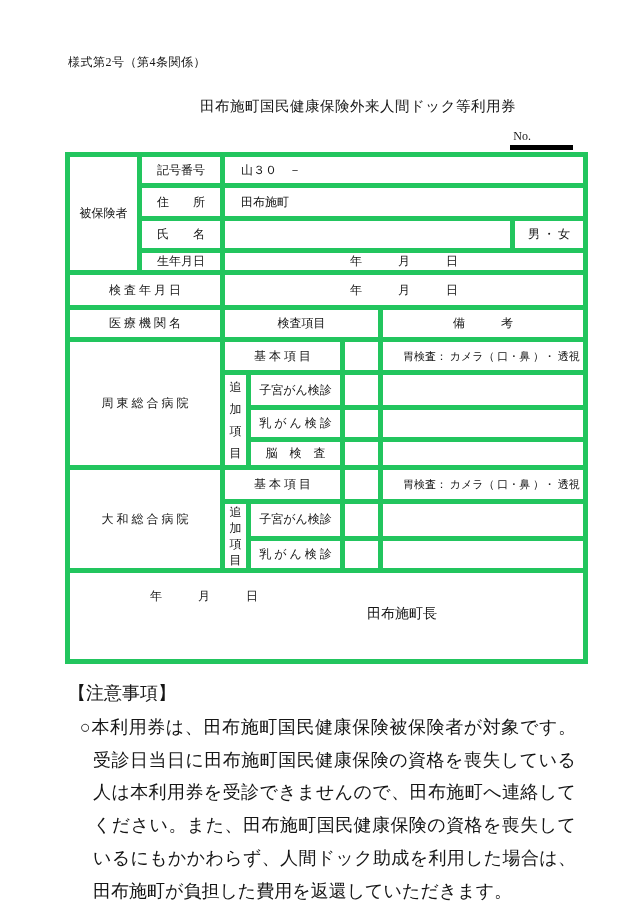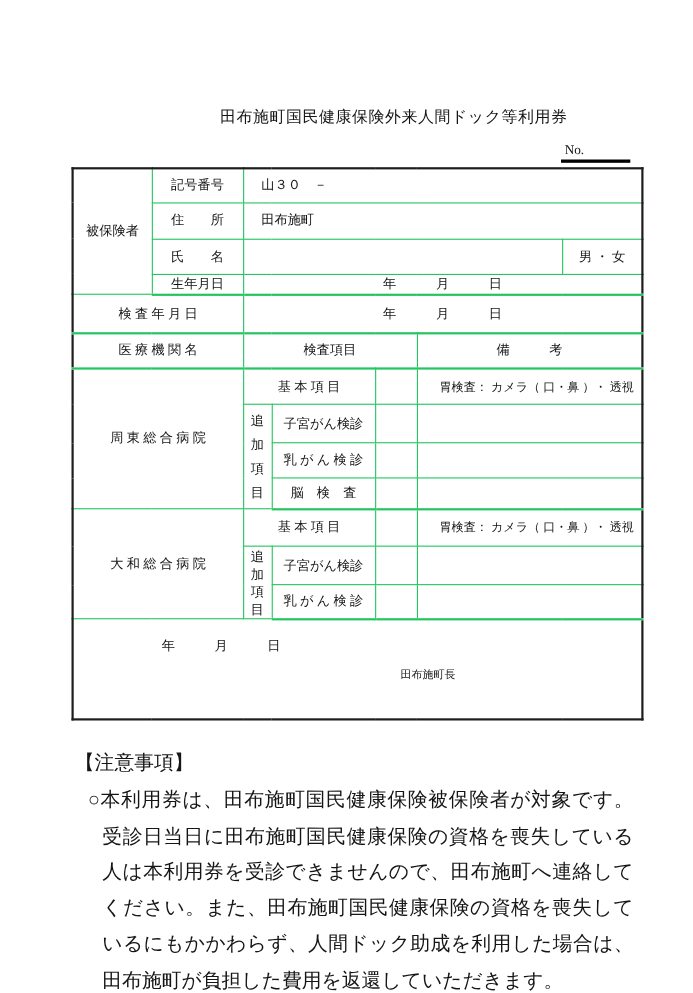--- a/index.html
+++ b/index.html
@@ -8,52 +8,53 @@
     font-family:"Liberation Serif","DejaVu Serif",serif;
     color:#151515;
     -webkit-font-smoothing:antialiased;
   }
   .sheet { position:relative; width:630px; height:903px; background:#fff; overflow:hidden; }
 
   .form-number { position:absolute; left:68px; top:54px; font-size:12px; letter-spacing:0.5px; }
   .page-title  { position:absolute; left:0; width:630px; top:97px; text-align:center; font-size:14.5px; letter-spacing:0.5px;padding-left:43px; }
 
   .no-field { position:absolute; left:65px; top:129px; width:508px; text-align:right; font-size:12px; }
-  .no-field .no-underline { display:inline-block; border-bottom:3px solid #000000; padding:0 42px 1px 3px; }
+  .no-field .no-underline { display:inline-block; border-bottom:5px solid #000000; padding:0 42px 1px 3px; }
 
   table.doc-table {
     position:absolute; left:65px; top:152px;
     width:518px; table-layout:fixed; border-collapse:collapse;
     border:2px solid #1d1d1d;
   }
   .doc-table td {
-    border:1px solid #22c55e;
+    border:5px solid #22c55e;
     font-size:12px; text-align:center; vertical-align:middle;
     padding:0; overflow:hidden; white-space:nowrap;
   }
   tr.sec > td { border-bottom-width:2px; }
   td.val { text-align:left; padding-left:16px; }
   td.remark { text-align:left; padding-left:20px; font-size:11px; }
   td.vert { vertical-align:middle; }
   td.vert div { white-space:pre-line; text-align:center; }
   td.vert-a div { line-height:22px; }
   td.vert-b div { line-height:16px; }
   td.bottom-cell { vertical-align:top; text-align:left; padding-top:15px; }
   .date-line { margin-left:80px; font-size:12px; }
-  .mayor-line { margin-left:297px; margin-top:10px; font-size:10px; }
+  .mayor-line { margin-left:297px; font-size:14px; }
 
   .notes { position:absolute; left:68px; top:677px; width:508px; font-size:18px; line-height:1.82; text-align:justify; }
   .notes-heading { margin:0 0 1px 0; }
   .note-item { padding-left:25px; text-indent:-13px; margin:0; }
 </style>
 </head>
 <body>
 
 <div class="sheet">
 
+  <div class="form-number">様式第2号（第4条関係）</div>
 
   <div class="page-title">田布施町国民健康保険外来人間ドック等利用券</div>
 
   <div class="no-field">
     <span class="no-underline">No.</span>
   </div>
 
   <table class="doc-table">
     <colgroup>
       <col style="width:72px">

